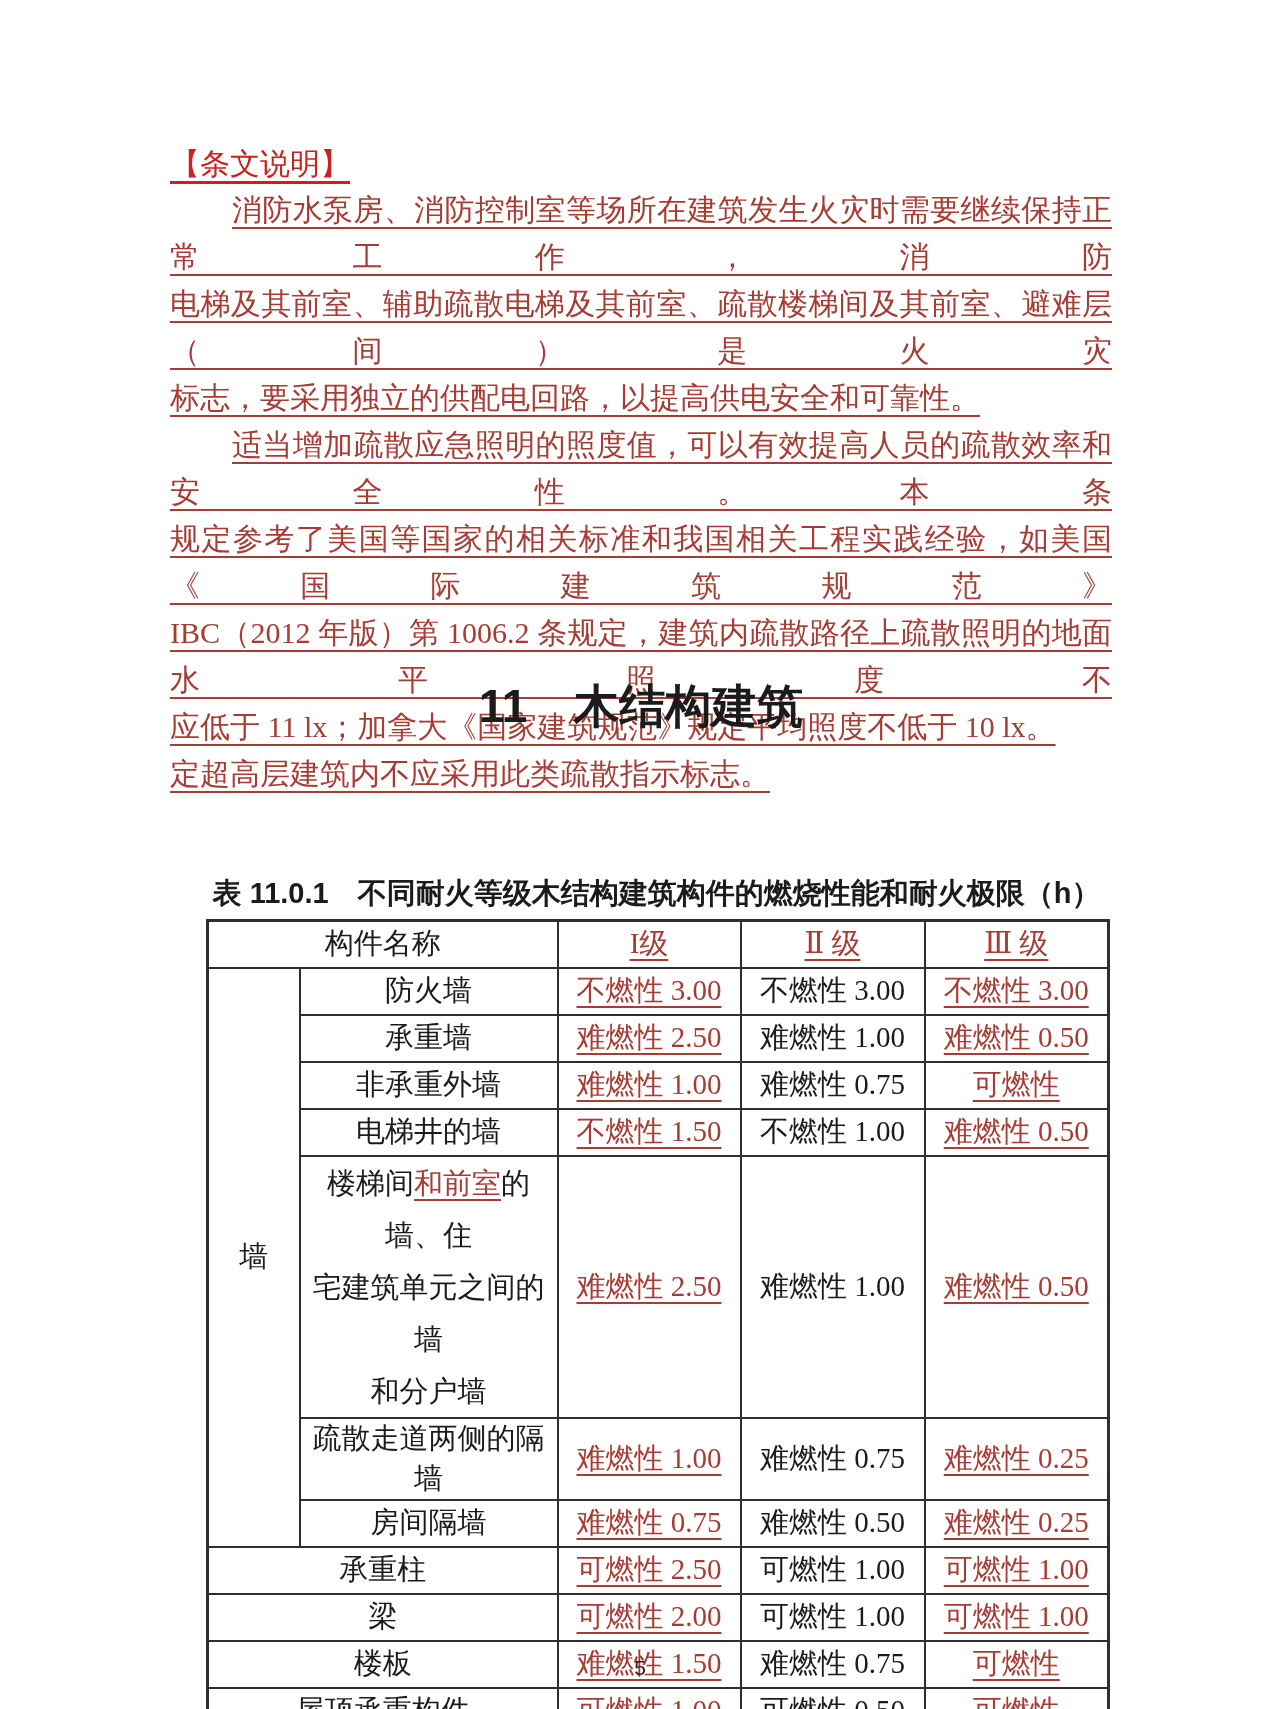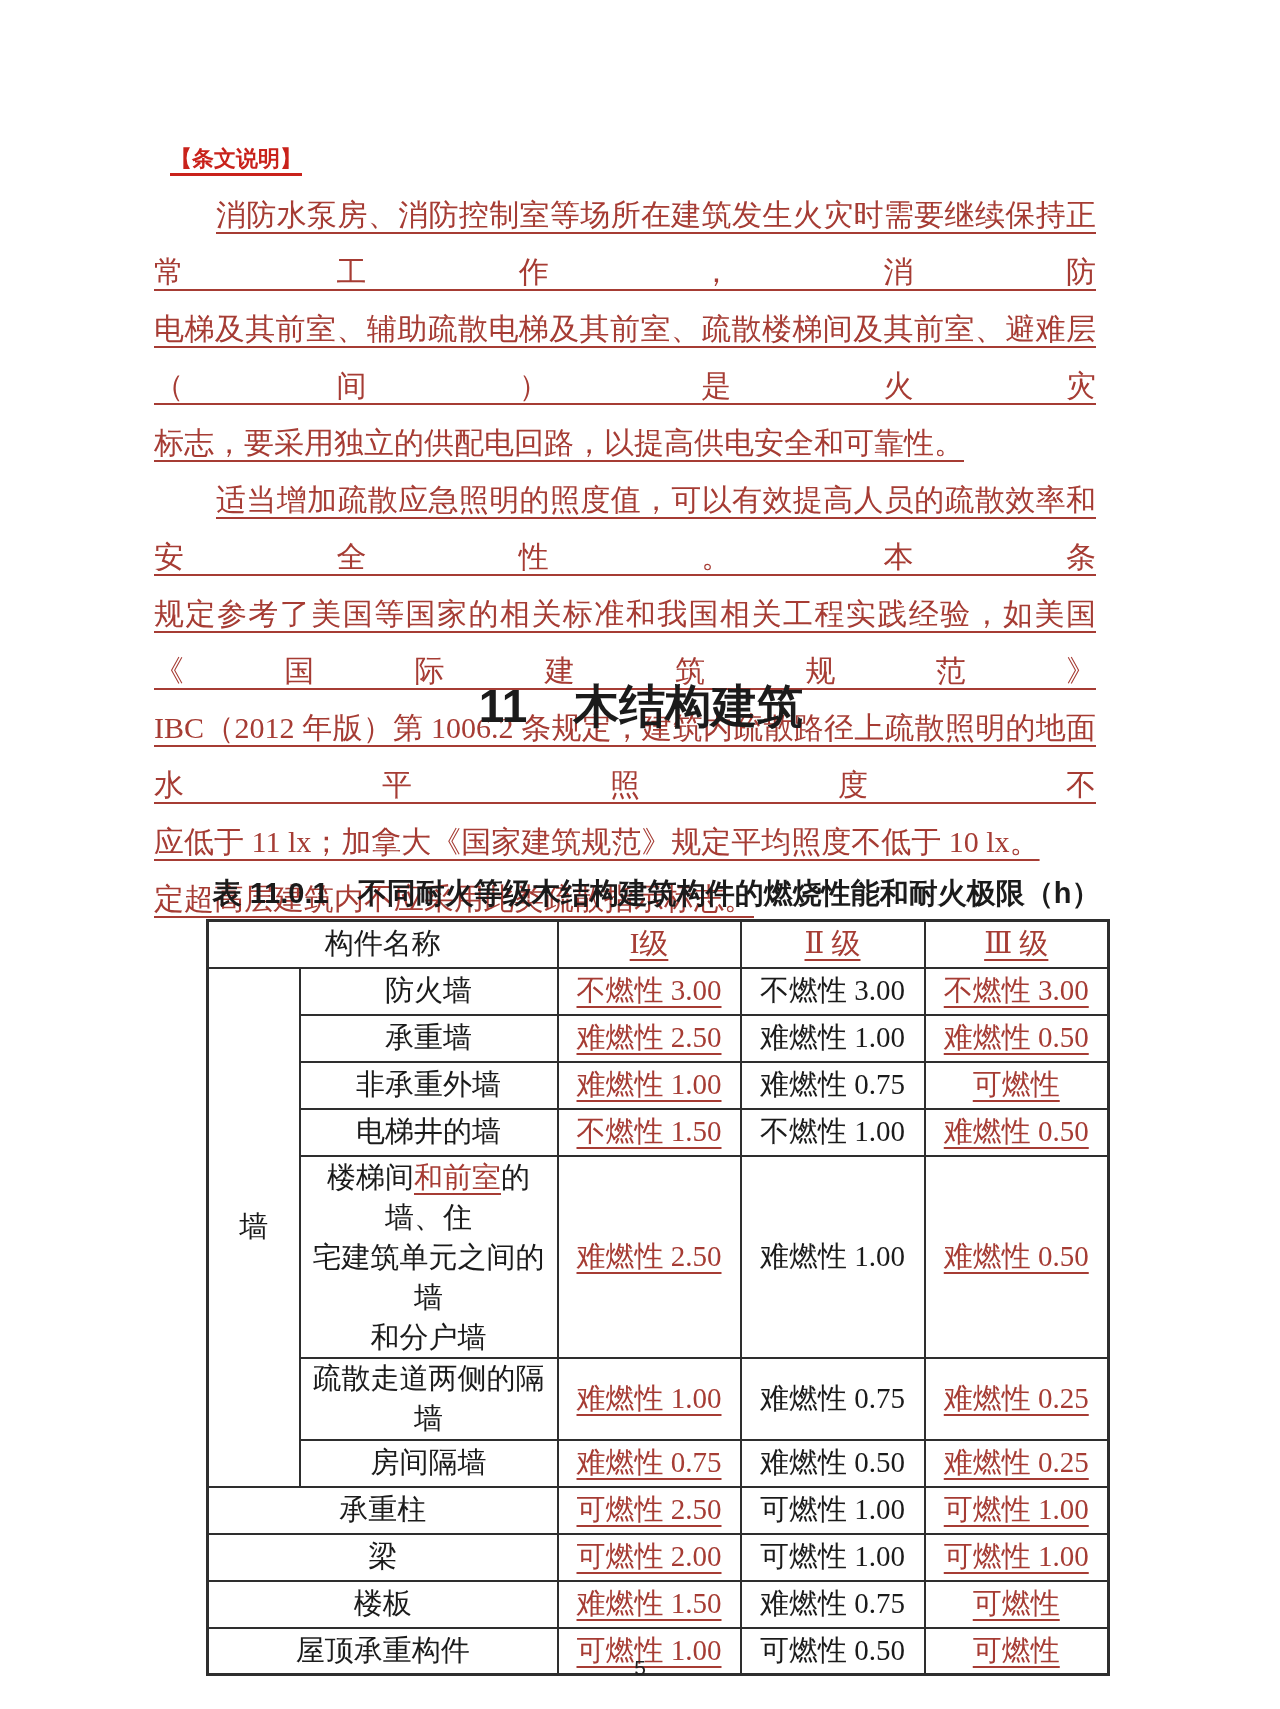--- a/index.html
+++ b/index.html
@@ -14,39 +14,39 @@
     width:1280px;height:1709px;
     background:#ffffff;
     font-family:"Liberation Serif","DejaVu Serif",serif;
     color:var(--ink);
     overflow:hidden;
   }
   
   .sec-label{
     position:absolute;left:170px;top:144px;
     font-family:"Liberation Sans","DejaVu Sans",sans-serif;
-    font-weight:bold;font-size:22px;color:var(--bright-red);
+    font-weight:normal;font-size:30px;color:var(--bright-red);
     text-decoration:underline;text-decoration-thickness:3px;text-underline-offset:7px;
   }
   .chapter{
     position:absolute;left:170px;top:676px;width:942px;
     text-align:center;
     font-family:"Liberation Sans","DejaVu Sans",sans-serif;
     font-weight:bold;font-size:46px;color:var(--ink);
   }
   .caption{
     position:absolute;left:206px;top:874px;width:901px;
     text-align:center;
     font-family:"Liberation Sans","DejaVu Sans",sans-serif;
     font-weight:bold;font-size:29px;color:var(--ink);
   }
   
   .paras{
-    position:absolute;left:154px;top:186px;width:942px;
-    font-size:30px;line-height:57px;
+    position:absolute;left:170px;top:186px;width:942px;
+    font-size:30px;line-height:47px;
   }
   .clause{
     position:absolute;left:170px;top:734px;width:942px;
     font-size:30px;line-height:46px;
   }
   .ln{white-space:nowrap;}
   .jf{text-align:justify;text-align-last:justify;white-space:normal;}
   .ind{text-indent:62px;}
   .red{
     color:var(--body-red);
@@ -65,21 +65,21 @@
     text-align:center;vertical-align:middle;
     padding:0;overflow:hidden;
   }
   table.fr{border:3px solid var(--line);}
   .h47{height:47px;}
   .htall{height:155px;}
   .rv{
     color:var(--body-red);
     text-decoration:underline;text-decoration-thickness:2px;text-underline-offset:6px;
   }
-  .name-multiline{line-height:40px;}
+  .name-multiline{line-height:52px;}
   .redu{
     color:var(--body-red);
     text-decoration:underline;text-decoration-thickness:2px;text-underline-offset:6px;
   }
   
   .pageno{
     position:absolute;left:0;top:1656px;width:1280px;
     text-align:center;font-family:"Liberation Sans","DejaVu Sans",sans-serif;
     font-size:21px;color:#222;
   }

